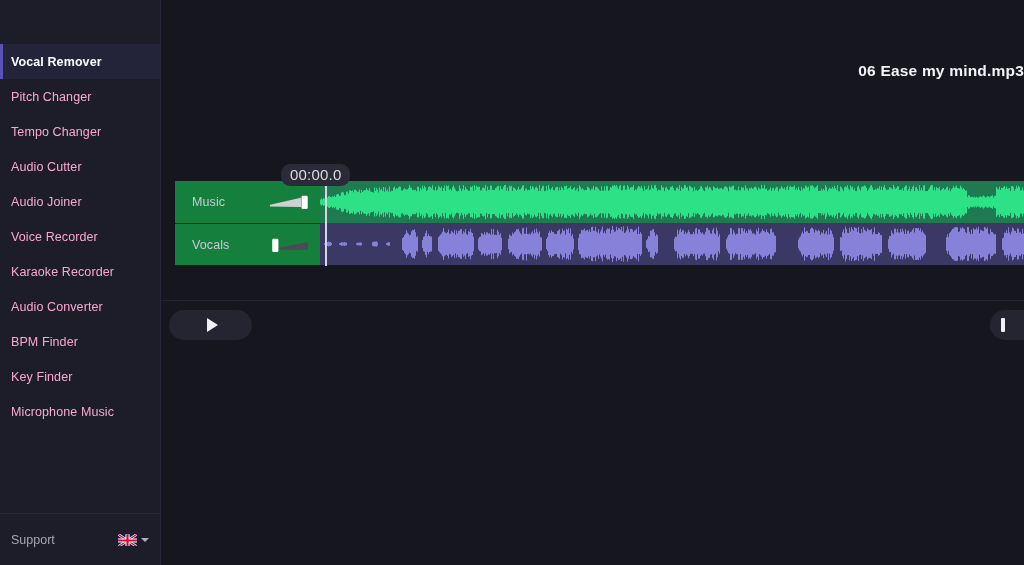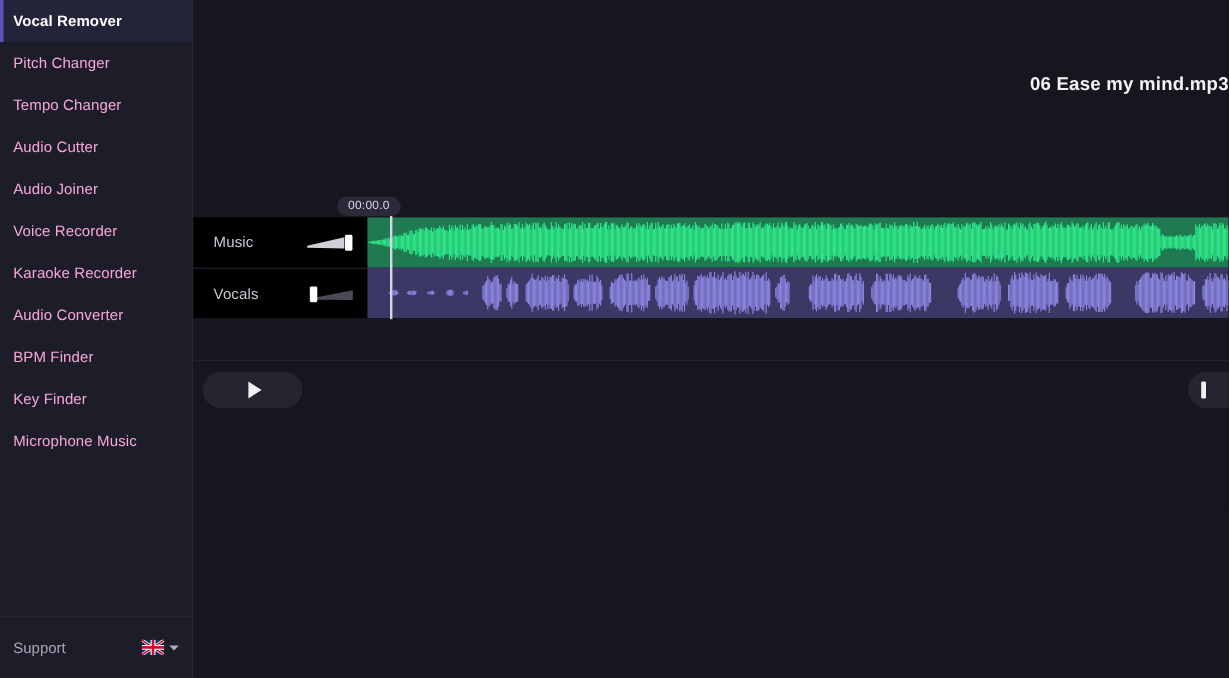--- a/index.html
+++ b/index.html
@@ -30,20 +30,21 @@
     flex: 0 0 161px;
     background: #1d1d29;
     border-right: 1px solid #26263a;
     display: flex;
     flex-direction: column;
   }
 
   #sidebar-nav {
     padding-top: 0px;
     flex: 1 1 auto;
+    margin-top: 44px;
   }
 
   .nav-item {
     position: relative;
     height: 35px;
     display: flex;
     align-items: center;
     padding-left: 11px;
     font-size: 12.5px;
     color: #f9a8d4;
@@ -132,25 +133,25 @@
   #editor {
     position: absolute;
     top: 181px;
     left: 0;
     right: 0;
     height: 84px;
   }
 
   #track-labels {
     position: absolute;
-    left: 0;
+    left: 14px;
     top: 0;
     width: 145px;
     height: 84px;
-    background: #000000;
+    background: #15803d;
     z-index: 3;
   }
 
   .track-label-row {
     position: relative;
     height: 42px;
     display: flex;
     align-items: center;
     padding-left: 17px;
   }
@@ -214,21 +215,21 @@
     z-index: 4;
   }
 
   #timecode-badge {
     position: absolute;
     left: 120px;
     top: -17px;
     padding: 2px 9px 3px;
     background: #2a2a38;
     border-radius: 9px;
-    font-size: 10px;
+    font-size: 15px;
     color: #dcdce6;
     letter-spacing: 0.2px;
     white-space: nowrap;
     z-index: 5;
   }
 
   
   #controls-divider {
     position: absolute;
     top: 300px;

